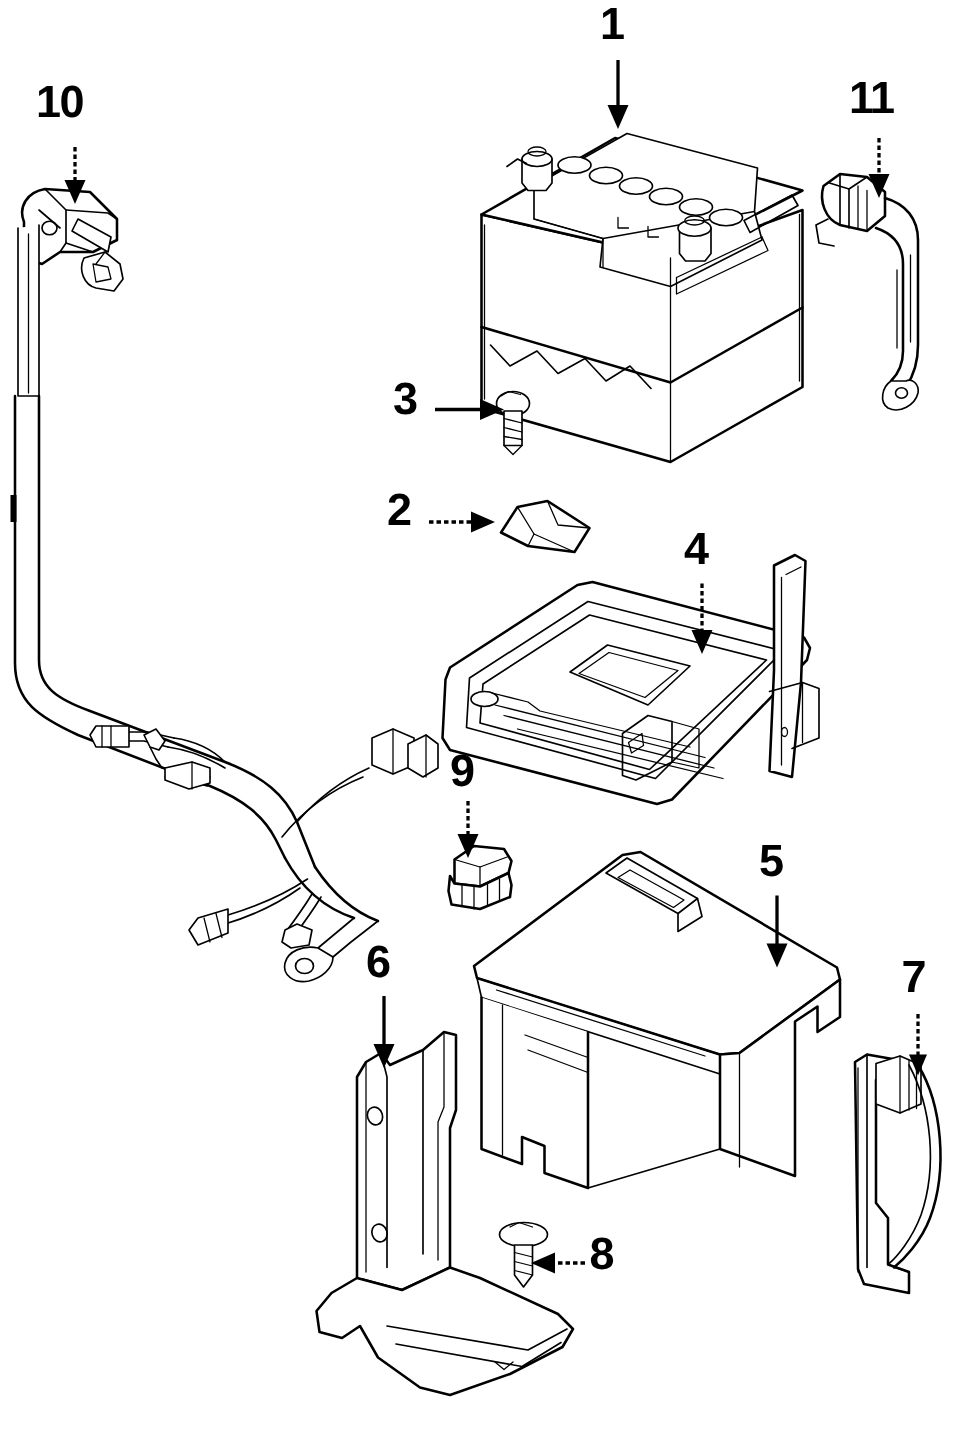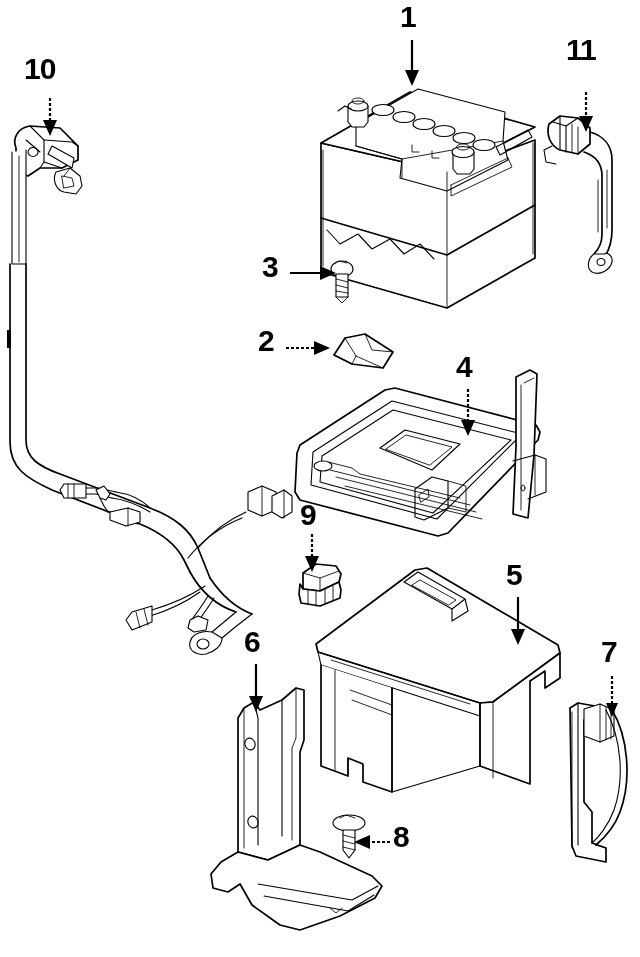--- a/index.html
+++ b/index.html
@@ -326,15 +326,15 @@
   <div class="callout-label" style="left:400px; top:2px;">1</div>
   <div class="callout-label" style="left:258px; top:326px;">2</div>
   <div class="callout-label" style="left:262px; top:252px;">3</div>
   <div class="callout-label" style="left:456px; top:352px;">4</div>
   <div class="callout-label" style="left:506px; top:560px;">5</div>
   <div class="callout-label" style="left:244px; top:627px;">6</div>
   <div class="callout-label" style="left:601px; top:637px;">7</div>
   <div class="callout-label" style="left:393px; top:822px;">8</div>
   <div class="callout-label" style="left:300px; top:500px;">9</div>
   <div class="callout-label" style="left:24px; top:54px;">10</div>
-  <div class="callout-label" style="left:566px; top:35px;">11</div>
+  <div class="callout-label" style="left:566px; top:51px;">11</div>
 
 </div>
 
 </body></html>

